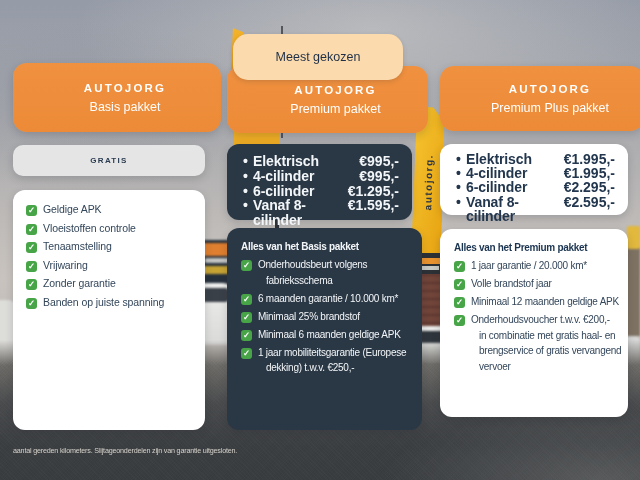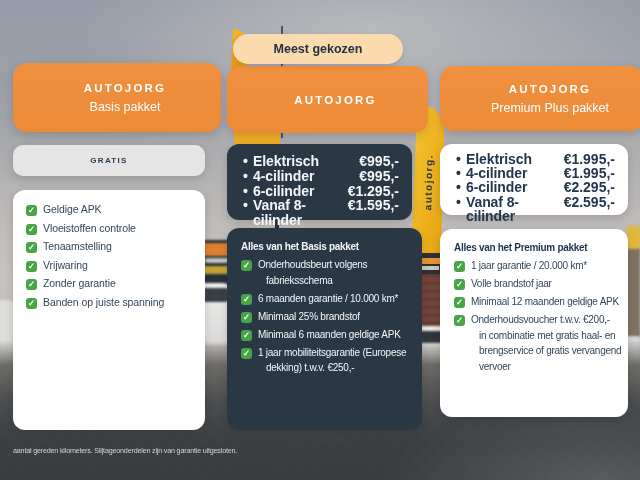--- a/index.html
+++ b/index.html
@@ -70,23 +70,23 @@
   .header-card{
     background:linear-gradient(180deg,#F09140,#EC8A37);
     border-radius:14px;color:#fff;text-align:center;
     display:flex;flex-direction:column;align-items:center;justify-content:center;gap:6px;padding-left:16px;}
   .hc-title{font-size:11.5px;font-weight:700;letter-spacing:2.2px;}
   .hc-sub{font-size:12.5px;font-weight:400;}
   .h-left{left:13px;top:63px;width:192px;height:69px;}
   .h-mid{left:227px;top:66px;width:185px;height:67px;}
   .h-right{left:440px;top:66px;width:188px;height:65px;}
   .badge{
-    position:absolute;z-index:5;left:233px;top:34px;width:170px;height:30px;
+    position:absolute;z-index:5;left:233px;top:34px;width:170px;height:46px;
     background:#FBDBAD;border-radius:15px;display:flex;align-items:center;justify-content:center;
-    font-size:12.5px;font-weight:700;color:#1E2F47;box-shadow:0 2px 5px rgba(30,35,45,.15);}
+    font-size:12.5px;font-weight:400;color:#1E2F47;box-shadow:0 2px 5px rgba(30,35,45,.15);}
   .gratis-box{
     left:13px;top:145px;width:192px;height:31px;background:#e5e5e5;border-radius:10px;
     display:flex;align-items:center;justify-content:center;
     font-size:8px;font-weight:700;letter-spacing:1.3px;color:#2A3C52;}
   .white-box{background:#fff;border-radius:12px;}
   .dark-box{background:#2A3745;border-radius:12px;color:#F3F6F8;}
   .feat-left{left:13px;top:190px;width:192px;height:240px;padding:14px 10px 0 13px;box-sizing:border-box;}
   .price-mid{left:227px;top:144px;width:185px;height:76px;padding:10px 13px 0 16px;box-sizing:border-box;}
   .feat-mid{left:227px;top:228px;width:195px;height:202px;padding:13px 4px 0 14px;box-sizing:border-box;}
   .price-right{left:440px;top:144px;width:188px;height:71px;padding:8px 13px 0 16px;box-sizing:border-box;}
@@ -194,20 +194,21 @@
       <span class="feat-text">Zonder garantie</span>
       </div>
     <div class="feat-row">
       <span class="check"></span>
       <span class="feat-text">Banden op juiste spanning</span>
       </div>
   </div>
 
   <div class="card header-card h-mid">
     <div class="hc-title">AUTOJORG</div>
+    <div class="hc-sub">Premium pakket</div>
   </div>
   <div class="card dark-box price-mid">
     <div class="price-row">
       <span class="dot"></span>
       <span class="p-name">Elektrisch</span>
       <span class="p-spacer"></span>
       <span class="p-val">€995,-</span>
       </div>
     <div class="price-row">
       <span class="dot"></span>

